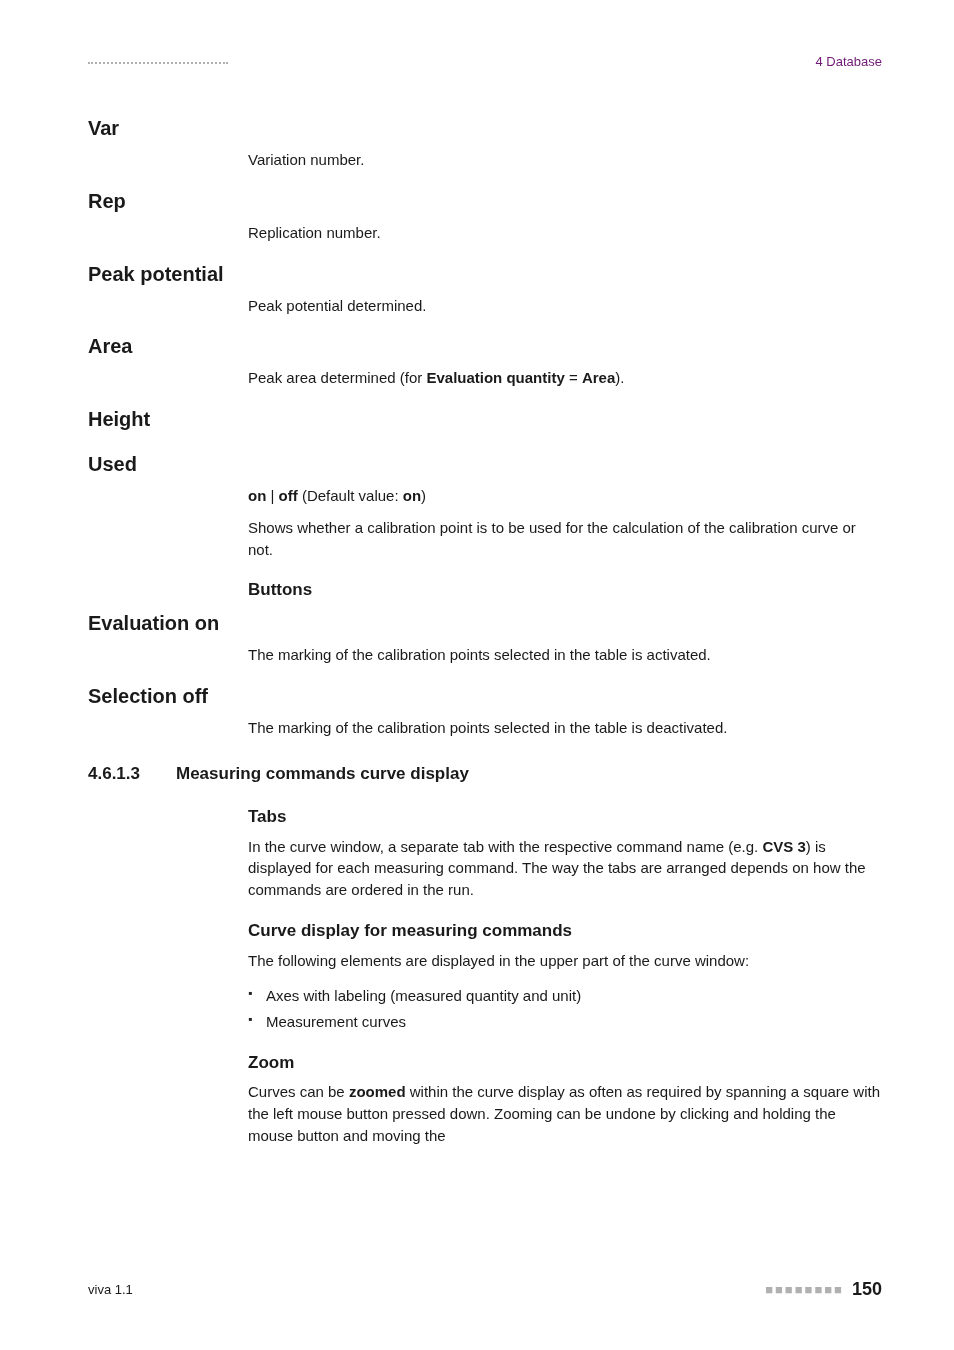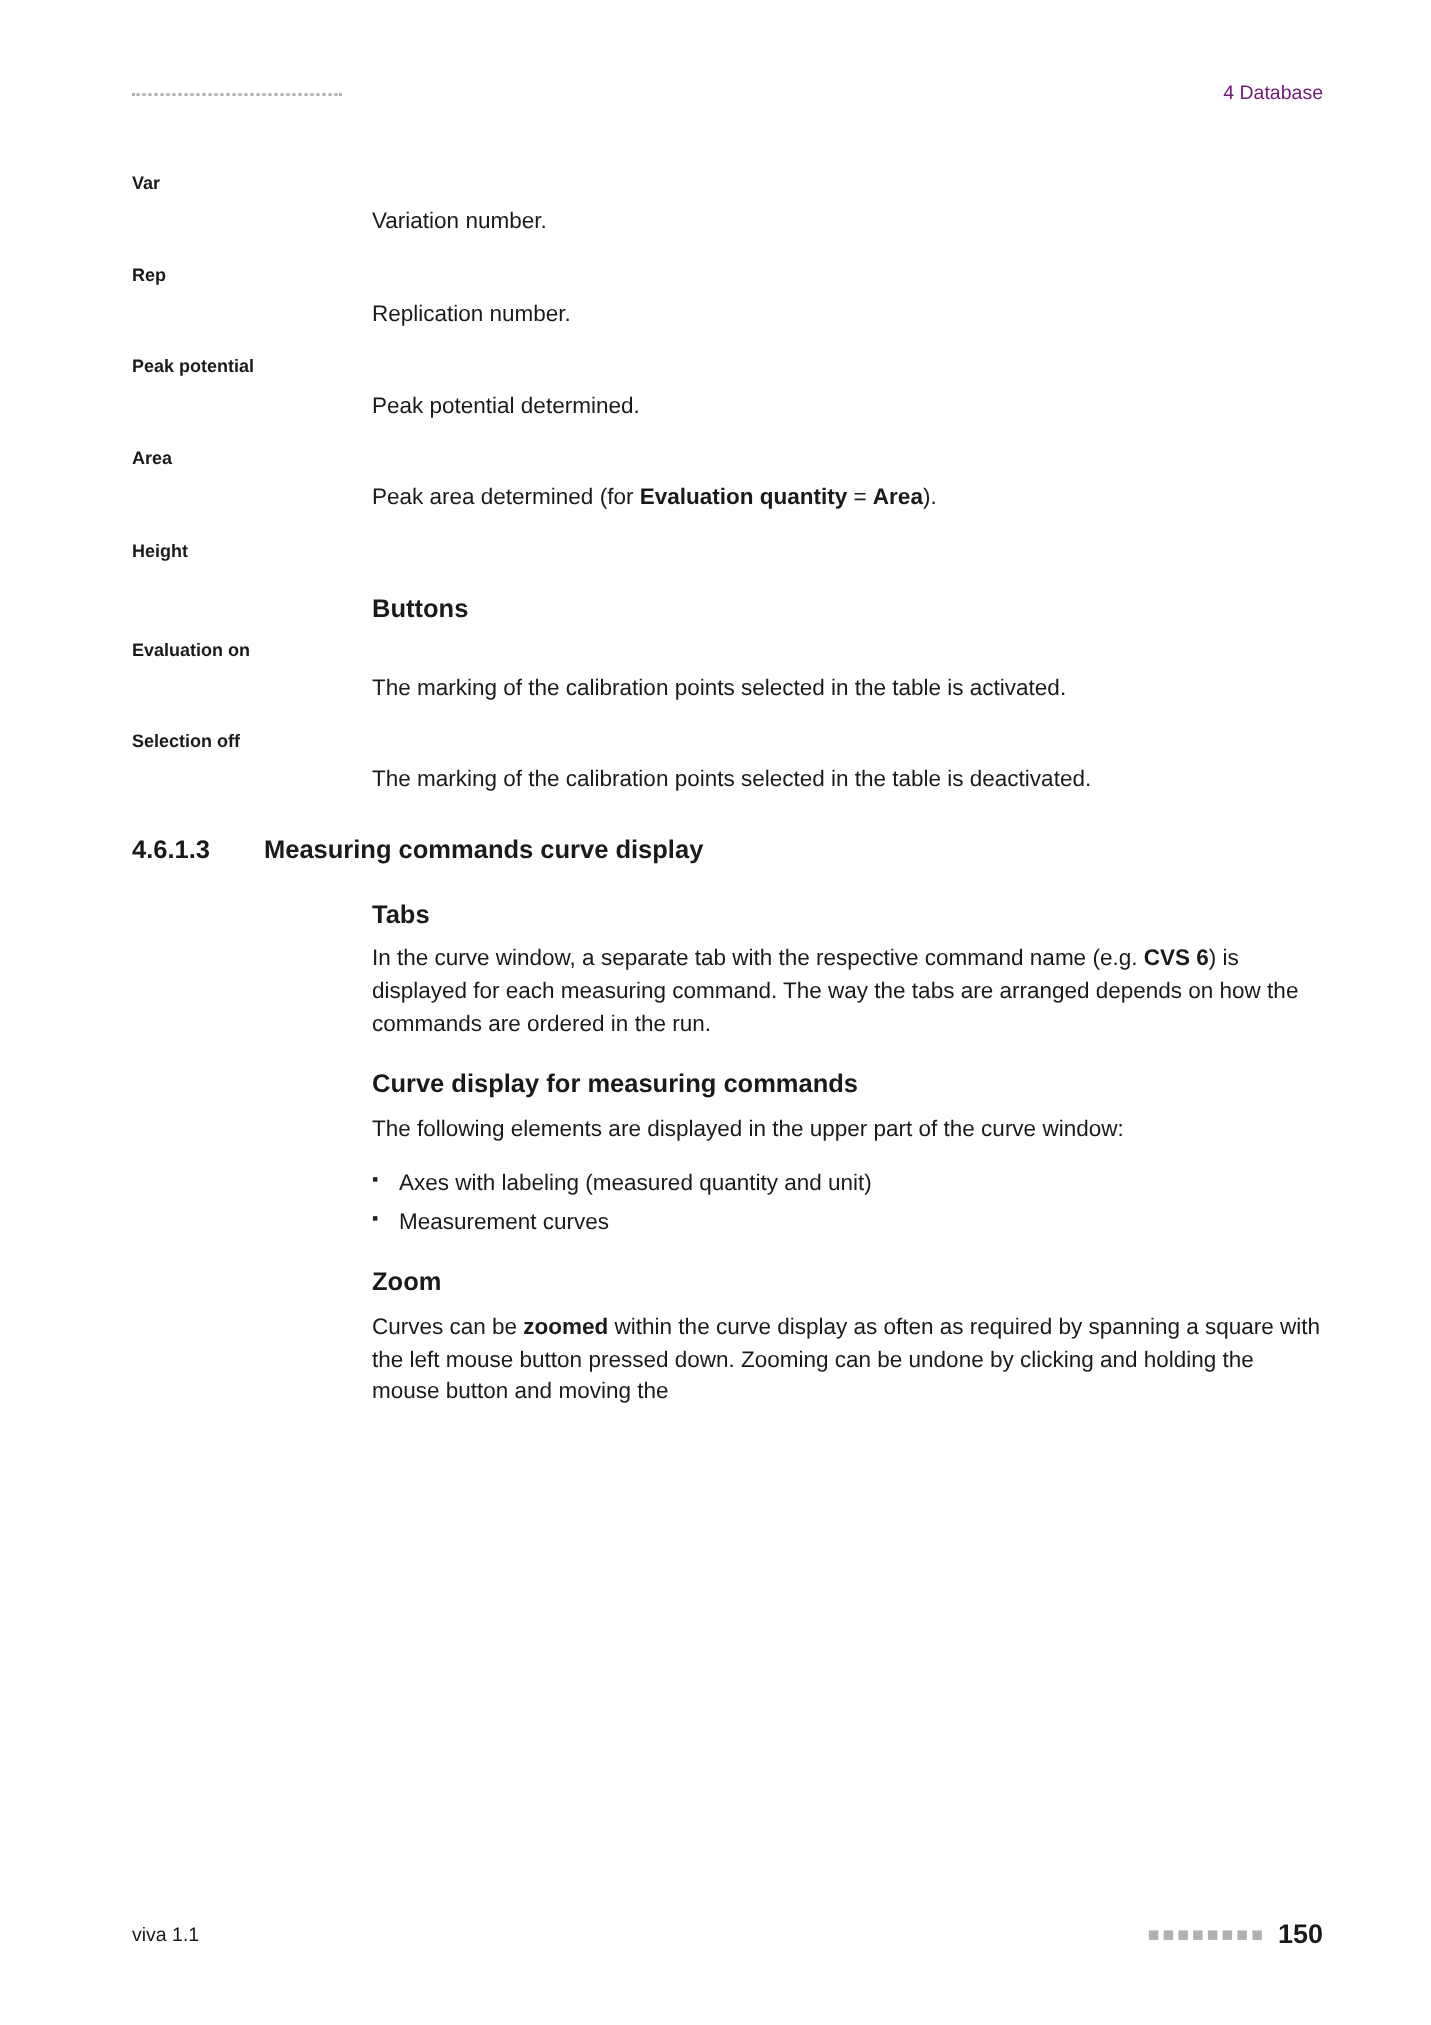--- a/index.html
+++ b/index.html
@@ -28,21 +28,21 @@
   .content {
     margin-top: 56px;
     font-size: 15px;
     line-height: 1.45;
   }
   .def-block {
     margin-bottom: 16px;
   }
   .def-term {
     font-weight: 700;
-    font-size: 12px;
+    font-size: 20px;
     margin-bottom: 6px;
   }
   .def-body {
     margin-left: 160px;
   }
   .def-body p { margin-bottom: 10px; }
   .sub-heading {
     font-weight: 800;
     font-size: 17px;
     margin: 18px 0 6px 160px;
@@ -146,20 +146,29 @@
       <p>
         <span>Peak area determined (for </span><b>Evaluation quantity</b><span> = </span><b>Area</b><span>).</span>
       </p>
     </div>
   </div>
 
   <div class="def-block">
     <div class="def-term">Height</div>
   </div>
 
+  <div class="def-block">
+    <div class="def-term">Used</div>
+    <div class="def-body">
+      <p>
+        <b>on</b><span> | </span><b>off</b><span> (Default value: </span><b>on</b><span>)</span>
+      </p>
+      <p>Shows whether a calibration point is to be used for the calculation of the calibration curve or not.</p>
+    </div>
+  </div>
 
   <div class="sub-heading">Buttons</div>
 
   <div class="def-block">
     <div class="def-term">Evaluation on</div>
     <div class="def-body">
         <p>The marking of the calibration points selected in the table is activated.</p>
       </div>
   </div>
 
@@ -171,21 +180,21 @@
   </div>
 
   <div class="section-num-row">
     <div class="section-num">4.6.1.3</div>
     <div class="section-title">Measuring commands curve display</div>
   </div>
 
   <div class="sub-heading">Tabs</div>
   <div class="para-block">
     <p>
-      <span>In the curve window, a separate tab with the respective command name (e.g. </span><b>CVS 6</b><span>) is displayed for each measuring command. The way the tabs are arranged depends on how the commands are ordered in the run.</span>
+      <span>In the curve window, a separate tab with the respective command name (e.g. </span><b>CVS 3</b><span>) is displayed for each measuring command. The way the tabs are arranged depends on how the commands are ordered in the run.</span>
     </p>
   </div>
 
   <div class="sub-heading">Curve display for measuring commands</div>
   <div class="para-block">
     <p>The following elements are displayed in the upper part of the curve window:</p>
   </div>
   <ul class="bullets">
     <li>Axes with labeling (measured quantity and unit)</li>
     <li>Measurement curves</li>

